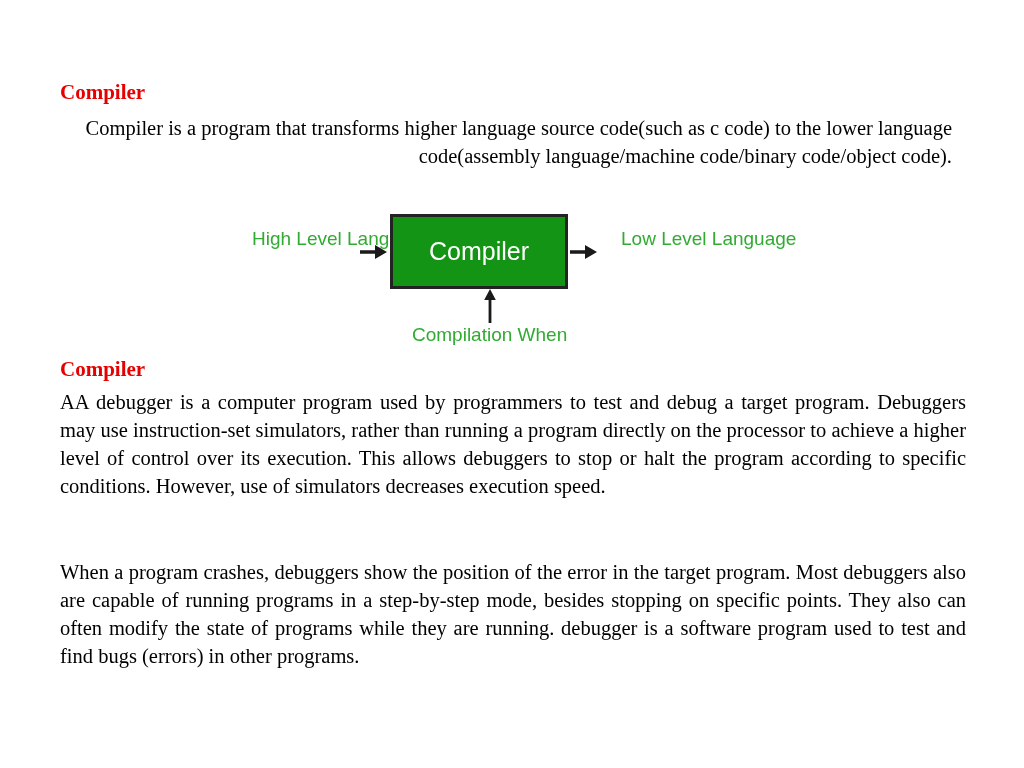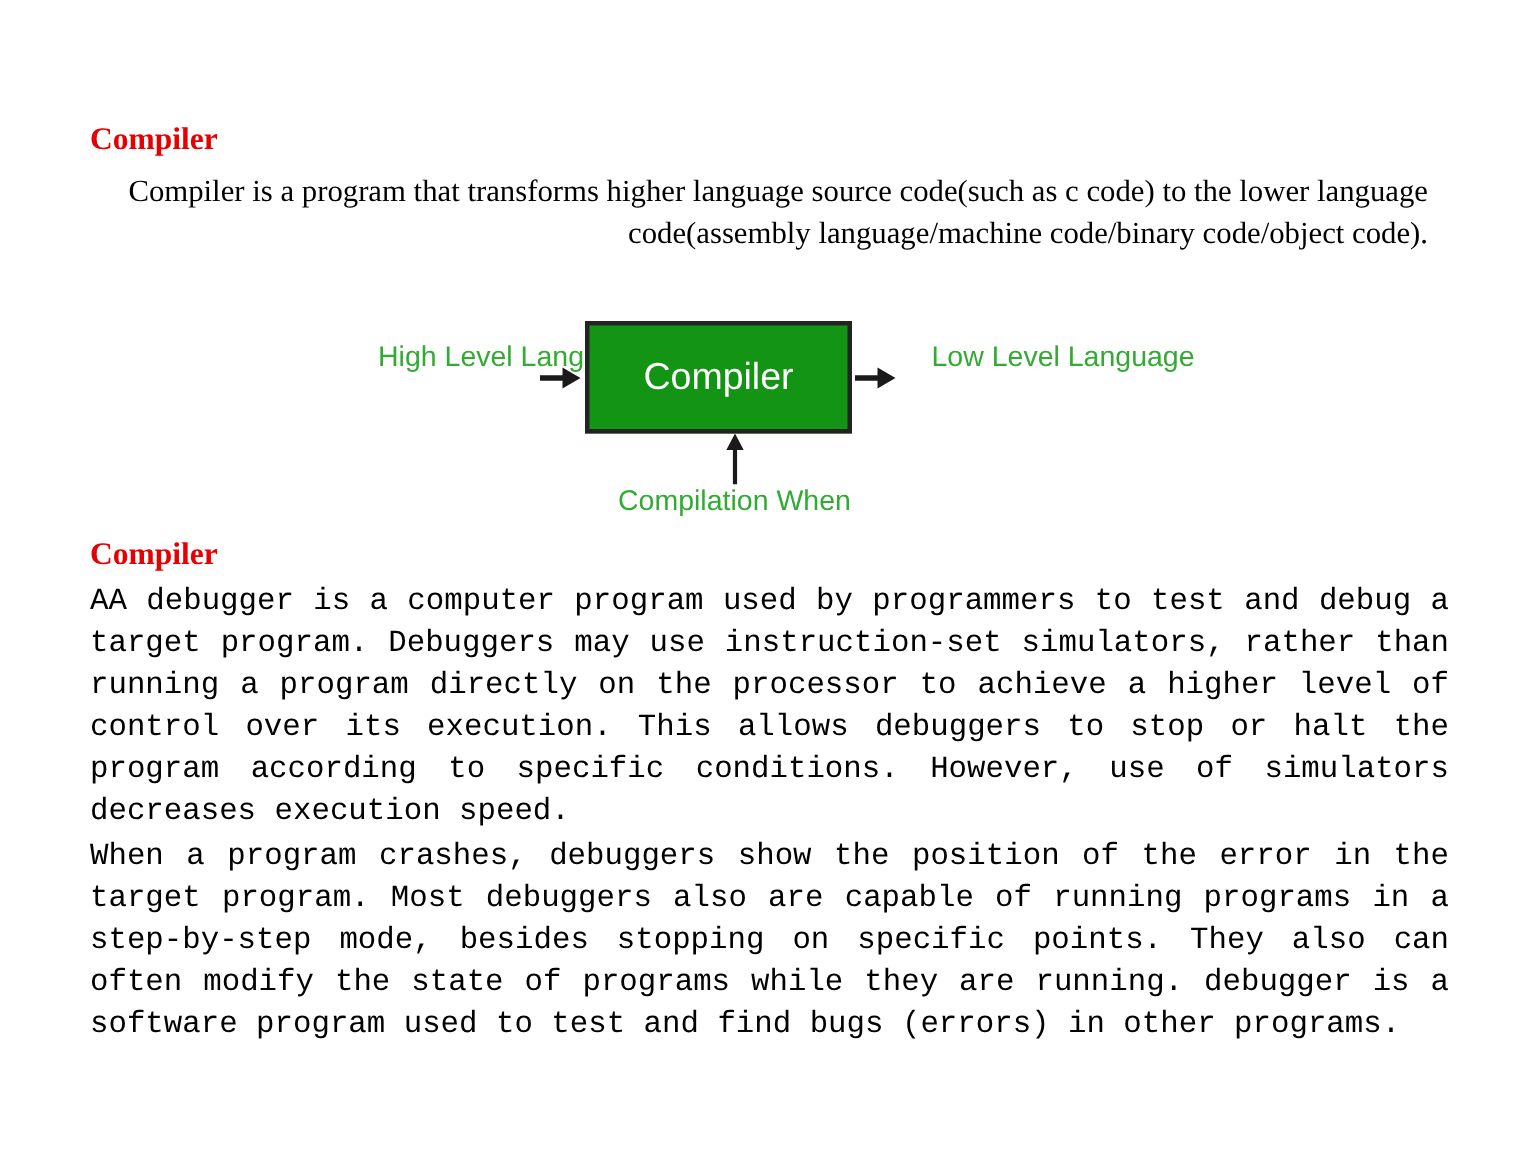--- a/index.html
+++ b/index.html
@@ -38,21 +38,21 @@
   .body-text {
     position: absolute;
     left: 60px;
     width: 906px;
     font-family: "Liberation Serif", "DejaVu Serif", serif;
     font-size: 20.5px;
     line-height: 28px;
     color: #000000;
   }
   .body-text.ragged { text-align: left; }
-  .body-text.justified { text-align: justify; text-justify: inter-word; font-family: Liberation Mono, monospace; }
+  .body-text.justified { text-align: justify; text-justify: inter-word; }
 
   #para-compiler { top: 76px; width: 892px; text-align: right; }
   #para-debug-1  { top: 350px; }
   #para-debug-2  { top: 520px; }
 
   
   .diagram {
     position: absolute;
     left: 252px;
     top: 168px;

